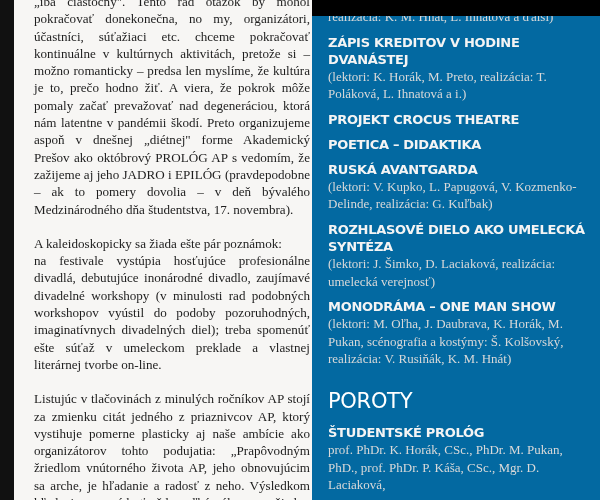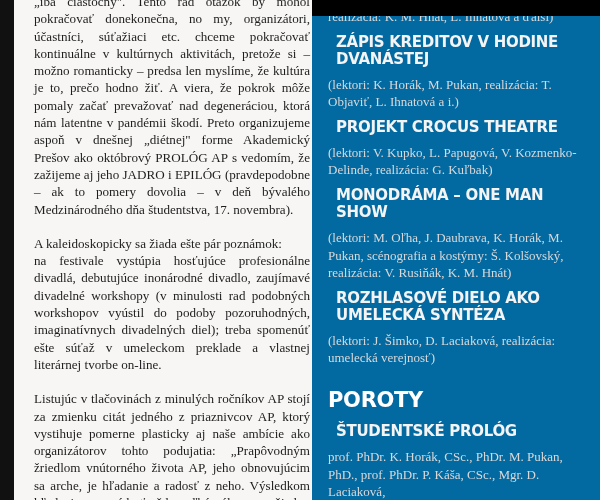--- a/index.html
+++ b/index.html
@@ -6,60 +6,62 @@
   body { width:600px; height:500px; overflow:hidden; background:#000; position:relative; font-family:"Liberation Serif","DejaVu Serif",serif; }
   .left-stripe { position:absolute; left:0; top:0; width:14px; height:500px; background:#111; }
   .left-col { position:absolute; left:14px; top:0; width:298px; height:500px; background:#f7f6f4; overflow:hidden; }
   .left-inner { position:absolute; left:20px; top:-7px; width:276px; color:#1d1d1d; font-size:13.1px; line-height:17.3px; text-align:justify; }
   .left-inner p { margin:0; }
   .left-inner p.gap { margin-top:17px; }
   .left-inner b { font-weight:normal; }
   .right-col { position:absolute; left:312px; top:16px; width:307px; height:500px; background:#0369a1; overflow:hidden; }
   .right-inner { position:absolute; left:16px; top:-8px; width:262px; color:#e9e9e9; }
   .r-text { font-size:13px; line-height:17.6px; color:#d9d9d9; margin:0; }
-  .r-head { font-family:"DejaVu Sans","Liberation Sans",sans-serif; font-size:15px; font-weight:bold; letter-spacing:-0.3px; color:#f4f4f4; margin:8px; line-height:17px; }
+  .r-head { font-family:"DejaVu Sans","Liberation Sans",sans-serif; font-size:13px; font-weight:bold; letter-spacing:-0.3px; color:#f4f4f4; margin:0; line-height:17px; }
   .block { margin-bottom:8px; }
-  .section-title { font-family:"DejaVu Sans","Liberation Sans",sans-serif; font-size:21px; font-weight:bold; color:#fff; margin:22px 0 12px 0; line-height:22px; letter-spacing:-0.3px; }
+  .section-title { font-family:"DejaVu Sans","Liberation Sans",sans-serif; font-size:21px; font-weight:normal; color:#fff; margin:22px 0 12px 0; line-height:22px; letter-spacing:-0.3px; }
 </style>
 </head>
 <body>
 
 <div class="left-stripe"></div>
 
 <div class="left-col">
   <div class="left-inner">
     <p>„iba čiastočný". Tento rad otázok by mohol pokračovať donekonečna, no my, organizátori, účastníci, súťažiaci etc. chceme pokračovať kontinuálne v kultúrnych aktivitách, pretože si – možno romanticky – predsa len myslíme, že kultúra je to, prečo hodno žiť. A viera, že pokrok môže pomaly začať prevažovať nad degeneráciou, ktorá nám latentne v pandémii škodí. Preto organizujeme aspoň v dnešnej „diétnej" forme Akademický Prešov ako októbrový PROLÓG AP s vedomím, že zažijeme aj jeho JADRO i EPILÓG (pravdepodobne – ak to pomery dovolia – v deň bývalého Medzinárodného dňa študentstva, 17. novembra).</p>
     <p class="gap"><b>A kaleidoskopicky sa žiada ešte pár poznámok:</b><br><span> na festivale vystúpia hosťujúce profesionálne divadlá, debutujúce inonárodné divadlo, zaujímavé divadelné workshopy (v minulosti rad podobných workshopov vyústil do podoby pozoruhodných, imaginatívnych divadelných diel); treba spomenúť ešte súťaž v umeleckom preklade a vlastnej literárnej tvorbe on-line.</span></p>
     <p class="gap">Listujúc v tlačovinách z minulých ročníkov AP stojí za zmienku citát jedného z priaznivcov AP, ktorý vystihuje pomerne plasticky aj naše ambície ako organizátorov tohto podujatia: „Prapôvodným žriedlom vnútorného života AP, jeho obnovujúcim sa arche, je hľadanie a radosť z neho. Výsledkom hľadania nemusí byť vždy veľký nález – no žiadny skutočný nález, ani veľký, ani malý, by sa bez hľadania nestal. Objaviť môže v hľadaní iba ten</p>
   </div>
 </div>
 
 <div class="right-col">
   <div class="right-inner">
     <p class="r-text block">realizácia: K. M. Hnát, L. Ihnatová a ďalší)</p>
 
     <div class="block">
       <p class="r-head">ZÁPIS KREDITOV V HODINE DVANÁSTEJ</p>
-      <p class="r-text">(lektori: K. Horák, M. Pukan, realizácia: T. Objaviť, L. Ihnatová a i.)</p>
+      <p class="r-text">(lektori: K. Horák, M. Preto, realizácia: T. Poláková, L. Ihnatová a i.)</p>
     </div>
     <div class="block">
       <p class="r-head">PROJEKT CROCUS THEATRE</p>
     </div>
     <div class="block">
+      <p class="r-head">POETICA – DIDAKTIKA</p>
     </div>
     <div class="block">
+      <p class="r-head">RUSKÁ AVANTGARDA</p>
       <p class="r-text">(lektori: V. Kupko, L. Papugová, V. Kozmenko-Delinde, realizácia: G. Kuľbak)</p>
+    </div>
+    <div class="block">
+      <p class="r-head">ROZHLASOVÉ DIELO AKO UMELECKÁ SYNTÉZA</p>
+      <p class="r-text">(lektori: J. Šimko, D. Laciaková, realizácia: umelecká verejnosť)</p>
     </div>
     <div class="block">
       <p class="r-head">MONODRÁMA – ONE MAN SHOW</p>
       <p class="r-text">(lektori: M. Oľha, J. Daubrava, K. Horák, M. Pukan, scénografia a kostýmy: Š. Kolšovský, realizácia: V. Rusiňák, K. M. Hnát)</p>
-    </div>
-    <div class="block">
-      <p class="r-head">ROZHLASOVÉ DIELO AKO UMELECKÁ SYNTÉZA</p>
-      <p class="r-text">(lektori: J. Šimko, D. Laciaková, realizácia: umelecká verejnosť)</p>
     </div>
 
     <h2 class="section-title">POROTY</h2>
 
     <div class="block">
       <p class="r-head">ŠTUDENTSKÉ PROLÓG</p>
       <p class="r-text">prof. PhDr. K. Horák, CSc., PhDr. M. Pukan, PhD., prof. PhDr. P. Káša, CSc., Mgr. D. Laciaková,</p>
     </div>
 
   </div>

